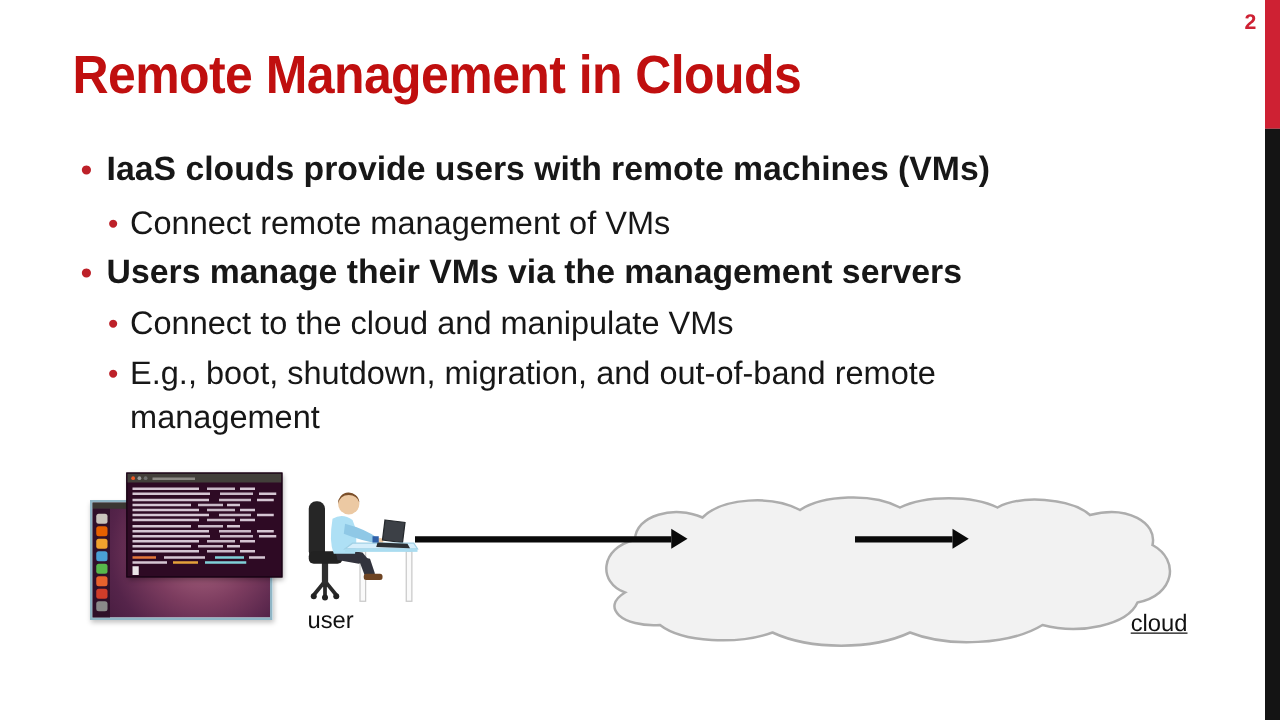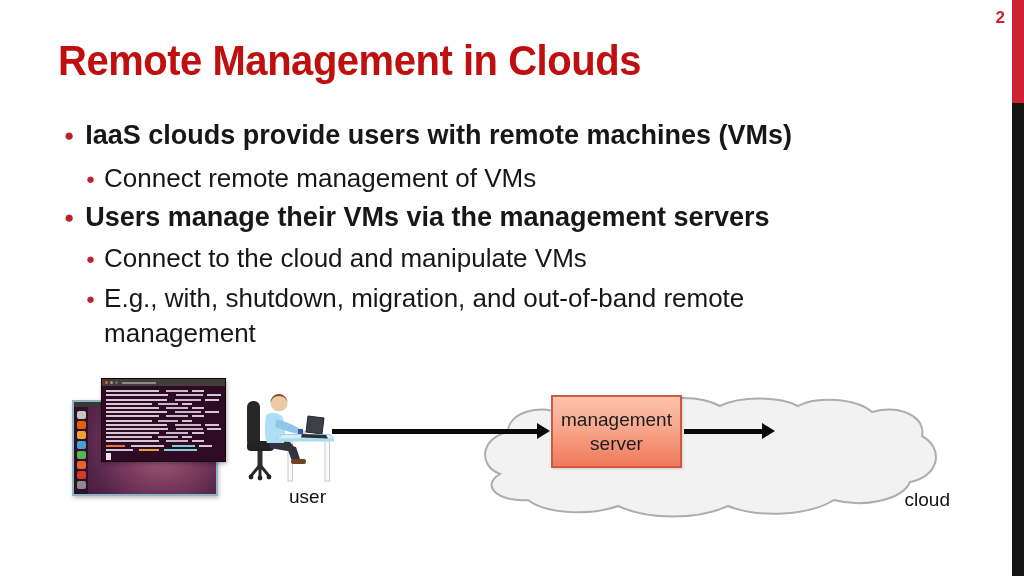--- a/index.html
+++ b/index.html
@@ -50,22 +50,22 @@
     display:flex; align-items:center; justify-content:center; text-align:center;
     font-size:19px; line-height:1.25; color:#1c1c1c; padding:0 8px;
     box-shadow:1px 1px 2px rgba(0,0,0,.15);
   }
   .box-vm {
     position:absolute; left:777px; top:396px; width:78px; height:70px; z-index:3;
     border:2px solid #6f81c0; background:linear-gradient(180deg,#d3dcf5 0%,#bac6ec 60%,#aab8e6 100%);
     display:flex; align-items:center; justify-content:center;
     font-size:20px; color:#1c1c1c; box-shadow:1px 1px 2px rgba(0,0,0,.15);
   }
-  .user-label  { position:absolute; left:236px; top:486px; width:90px; text-align:right; font-size:19px; color:#111; z-index:3; }
-  .cloud-label { position:absolute; left:880px; top:489px; width:70px; text-align:right; font-size:19px; color:#111; z-index:3; }
+  .user-label  { position:absolute; left:246px; top:486px; width:90px; text-align:left; font-size:19px; color:#111; z-index:3; }
+  .cloud-label { position:absolute; left:880px; top:489px; width:70px; text-align:right; font-size:19px; color:#111; z-index:3;text-decoration:underline; }
 
   
   .desktop-win {
     position:absolute; left:72px; top:400px; width:146px; height:96px; z-index:2;
     border:2px solid #8fb5c5;
     background:radial-gradient(circle at 62% 42%, #b06a84 0%, #7c3c5f 42%, #55244a 72%, #421a3c 100%);
     box-shadow:1px 2px 4px rgba(0,0,0,.25);
   }
   .d-titlebar { height:5px; background:#3b3733; }
   .launcher {
@@ -121,21 +121,21 @@
   <div class="b l1 b2">
     <span class="dot">●</span>
     <span>Users manage their VMs via the management servers</span>
   </div>
   <div class="b l2 b3">
     <span class="dot">●</span>
     <span>Connect to the cloud and manipulate VMs</span>
   </div>
   <div class="b l2 b4">
     <span class="dot">●</span>
-    <span>E.g., with, shutdown, migration, and out-of-band remote management</span>
+    <span>E.g., boot, shutdown, migration, and out-of-band remote management</span>
   </div>
 
   <svg class="cloud-svg" viewBox="0 0 467 136">
     <path d="M 22 82 C 0 74, 2 46, 30 40 C 30 20, 62 12, 84 22 C 100 6, 140 4, 162 16
              C 180 4, 220 2, 242 14 C 262 4, 300 4, 320 14 C 338 4, 378 6, 394 20
              C 424 12, 448 26, 444 44 C 466 56, 462 84, 432 90 C 424 108, 386 116, 356 108
              C 330 124, 280 126, 250 114 C 220 128, 170 128, 140 114 C 112 124, 68 122, 50 108
              C 20 110, 2 94, 22 82 Z" fill="#f2f2f2" stroke="#adadad" stroke-width="2"></path>
   </svg>
 
@@ -206,20 +206,17 @@
     <rect x="52" y="40" width="5" height="6" fill="#2f5fa8"></rect>
 
     <path d="M30 50 L88 50 L85 45.5 L36 45.5 Z" fill="#d6eefb" stroke="#9fd0e5" stroke-width="1"></path>
     <rect x="30" y="50" width="58" height="2.5" fill="#aadcf0"></rect>
     <path d="M56 45 L80 46 L82 49.5 L55 48.5 Z" fill="#2c3034"></path>
   </svg>
 
   <div class="arrow arrow1"></div>
   <div class="arrow arrow2"></div>
 
-  <div class="box-mgmt">
-    <span>management server</span>
-  </div>
 
   <div class="user-label">user</div>
   <div class="cloud-label">cloud</div>
 
 </div>
 
 </body></html>

